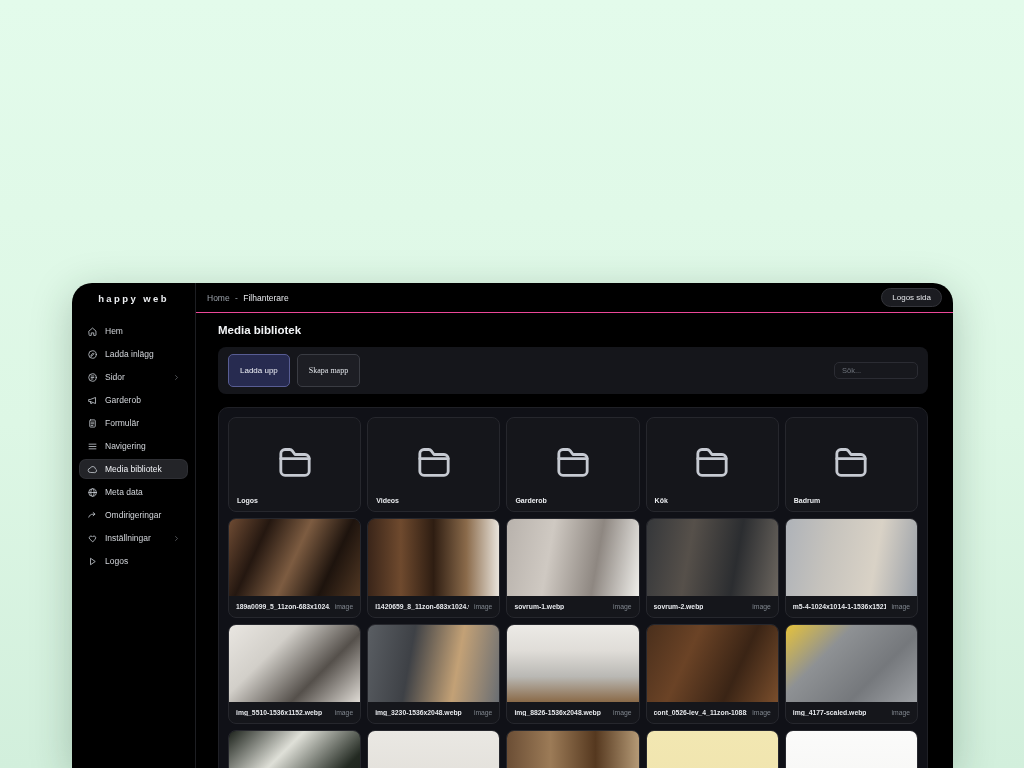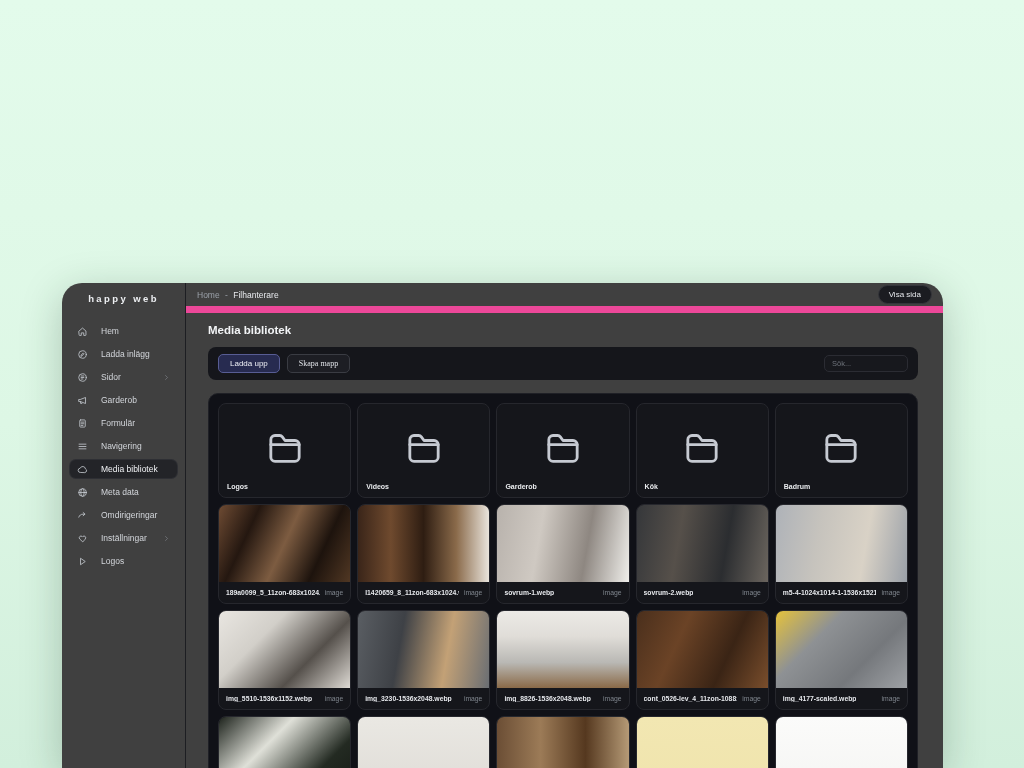--- a/index.html
+++ b/index.html
@@ -3,53 +3,53 @@
 <meta charset="utf-8">
 <style>
   * { margin:0; padding:0; box-sizing:border-box; }
   html,body { width:1024px; height:768px; overflow:hidden; }
   body {
     font-family:"Liberation Sans", sans-serif;
     background:linear-gradient(180deg,#e3fbeb 0%,#ddf7e5 55%,#d2efdc 100%);
     position:relative;
   }
   .window {
-    position:absolute; left:62px; top:283px; width:881px; height:485px;
-    background:#404040; border-radius:20px 20px 0 0; overflow:hidden;
+    position:absolute; left:72px; top:283px; width:881px; height:485px;
+    background:#000000; border-radius:20px 20px 0 0; overflow:hidden;
     display:flex; box-shadow:0 10px 40px rgba(20,50,30,.25);
   }
   
   .sidebar { width:124px; flex:0 0 124px; border-right:1px solid #1d1e22; display:flex; flex-direction:column; }
   .logo { height:30px; display:flex; align-items:center; justify-content:center;
     color:#eceef1; font-size:9.5px; font-weight:bold; letter-spacing:2.4px; }
   .nav { padding:9px 8px; display:flex; flex-direction:column; gap:5px; }
-  .nav-item { display:flex; align-items:center; gap:13px; height:18px; padding:0 7px;
+  .nav-item { display:flex; align-items:center; gap:7px; height:18px; padding:0 7px;
     border-radius:6px; color:#d3d6db; font-size:8.5px; cursor:pointer; }
   .nav-item .nico { width:11px; height:11px; color:#c4c8cf; flex:0 0 11px; display:flex; }
   .nav-item .nico svg { width:100%; height:100%; }
   .nav-item.active { background:#232428; box-shadow:0 0 0 1px #2e2f34; color:#f0f2f5; }
   .nav-item .chev { margin-left:auto; width:7px; height:7px; color:#8f949b; display:none; }
   .nav-item.has-chev .chev { display:flex; }
   .nav-item .chev svg { width:100%; height:100%; }
   
   .main { flex:1; display:flex; flex-direction:column; min-width:0; }
-  .topbar { height:30px; flex:0 0 30px; border-bottom:7px solid #ec4899;
+  .topbar { height:30px; flex:0 0 30px; border-bottom:1px solid #ec4899;
     display:flex; align-items:center; padding:0 11px; font-size:8.5px; }
   .crumb-home { color:#9aa0a8; }
   .crumb-sep { color:#9aa0a8; margin:0 3px; }
   .crumb-cur { color:#e8eaee; }
   .viewpage-btn { margin-left:auto; font-size:8px; color:#e4e6ea; background:#1b1c21;
     border:1px solid #34353b; border-radius:10px; padding:4px 10px; cursor:pointer;
     font-family:inherit; }
   .content { padding:11px 25px 0 22px; }
   .page-title { color:#f2f4f6; font-size:11.5px; font-weight:bold; }
   .page-sub { color:#8e949c; font-size:8px; margin-top:4px; }
   .toolbar { margin-top:11px; background:#15161b; border-radius:8px; padding:7px 10px;
     display:flex; align-items:center; gap:7px; }
-  .btn { font-family:inherit; font-size:8px; border-radius:5px; padding:4px 11px; cursor:pointer; }
+  .btn { font-family:inherit; font-size:8px; border-radius:5px; padding:11px 11px; cursor:pointer; }
   .btn-upload { color:#eef0f6; background:#272b50; border:1px solid #585d94; }
   .btn-newfolder { color:#dfe2e7; background:#1d1e24; border:1px solid #3a3c43;font-family:Liberation Serif, serif; }
   .search { margin-left:auto; width:84px; height:17px; background:#17181d;
     border:1px solid #2b2c33; border-radius:5px; color:#c7cad0; font-size:7.5px;
     padding:0 7px; font-family:inherit; outline:none; }
   .search::placeholder { color:#6d727a; }
   .gridpanel { margin-top:13px; background:#101117; border:1px solid #1f2026;
     border-radius:10px; padding:9px; }
   .grid { display:grid; grid-template-columns:repeat(5,1fr); gap:6px; }
   .grid + .grid { margin-top:6px; }
@@ -193,21 +193,21 @@
   </aside>
 
   <section class="main">
 
     <header class="topbar">
       <span class="crumb">
         <span class="crumb-home">Home</span>
         <span class="crumb-sep">-</span>
         <span class="crumb-cur">Filhanterare</span>
       </span>
-      <button class="viewpage-btn">Visa sida</button>
+      <button class="viewpage-btn">Logos sida</button>
     </header>
 
     <div class="content">
       <h1 class="page-title">Media bibliotek</h1>
 
       <div class="toolbar">
         <button class="btn btn-upload">Ladda upp</button>
         <button class="btn btn-newfolder">Skapa mapp</button>
         <input class="search" type="text" placeholder="Sök..." style="">
       </div>

